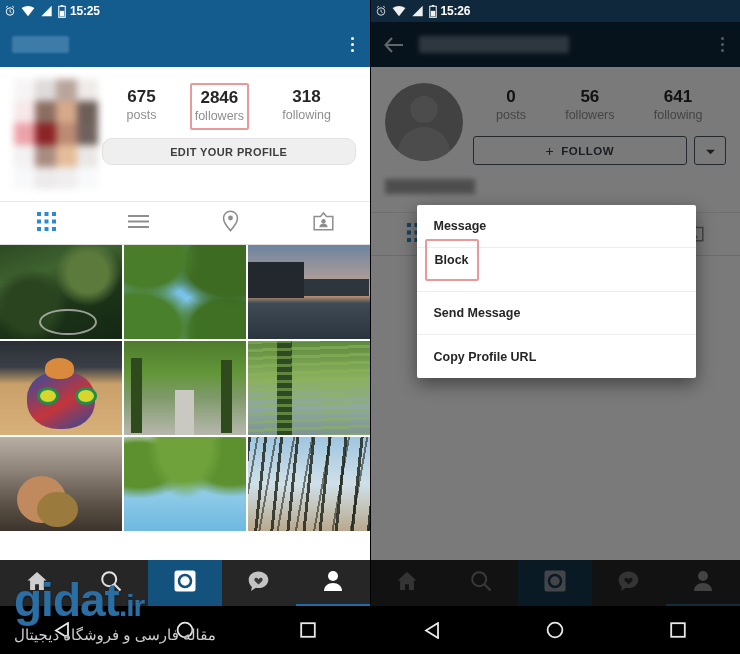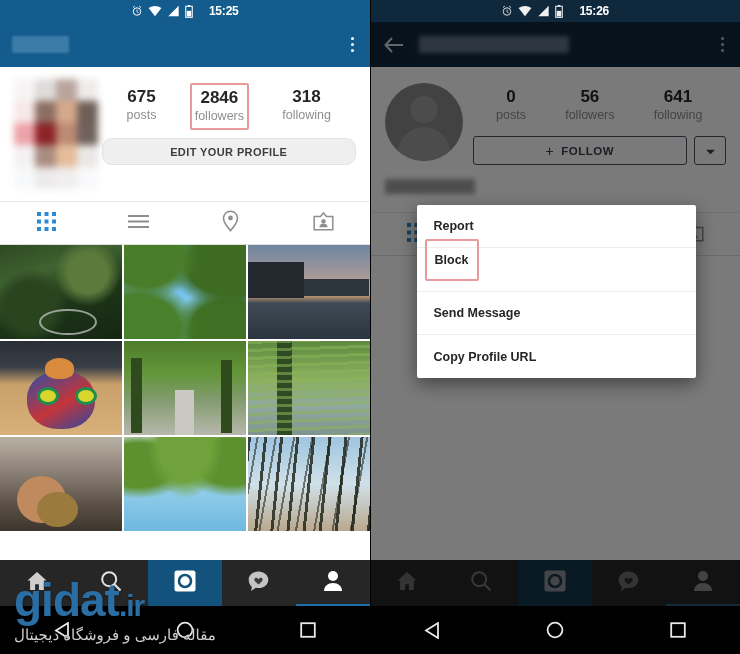--- a/index.html
+++ b/index.html
@@ -2,22 +2,22 @@
 <html><head>
 <meta charset="utf-8">
 <style>
   html,body{margin:0;padding:0;background:#000;}
   body{width:740px;height:654px;font-family:"Liberation Sans",sans-serif;overflow:hidden;}
   .screen{position:relative;width:740px;height:654px;display:flex;}
   .panel{position:relative;width:370px;height:654px;overflow:hidden;background:#fff;}
   .panel.right{border-left:1px solid #000;}
 
   
-  .statusbar{height:22px;display:flex;align-items:center;justify-content:center;
-             padding:0 20px;box-sizing:border-box;position:relative;z-index:5;gap:12px;}
+  .statusbar{height:22px;display:flex;align-items:center;justify-content:flex-start;
+             padding:0 4px;box-sizing:border-box;position:relative;z-index:5;}
   .sb-left{background:#145c8e;}
   .sb-right{background:#10283c;}
   .sb-icons{display:flex;align-items:center;gap:5px;}
   .sb-icons svg{display:block;}
   .sb-time{color:#fff;font-size:12px;font-weight:bold;margin-left:4px;letter-spacing:-0.2px;}
 
   
   .appbar{height:45px;display:flex;align-items:center;padding:0 12px;box-sizing:border-box;
           position:relative;z-index:4;}
   .appbar.left{background:#145c8e;}
@@ -456,21 +456,21 @@
               <path d="M1.2 5.5h6.3L10.5 2l3 3.5h6.3v13.3H1.2z" fill="none" stroke="#8e8e8e" stroke-width="1.5"></path>
               <circle cx="10.5" cy="10.3" r="2.2" fill="#8e8e8e"></circle>
               <path d="M6.4 16.2c0-2.4 1.9-3.6 4.1-3.6s4.1 1.2 4.1 3.6z" fill="#8e8e8e"></path>
             </svg></span>
       </div>
     </div>
 
     <div class="scrim"></div>
 
     <div class="dialog">
-      <div class="dlg-item">Report</div>
+      <div class="dlg-item">Message</div>
       <div class="dlg-row-hl">
         <div class="dlg-item hl" style="border-bottom:2px solid #e89a9a;">Block</div>
       </div>
       <div class="dlg-item">Send Message</div>
       <div class="dlg-item">Copy Profile URL</div>
     </div>
 
     <div class="bottomnav">
       <div class="nav-item">
         <span><svg width="22" height="20" viewBox="0 0 22 20">

